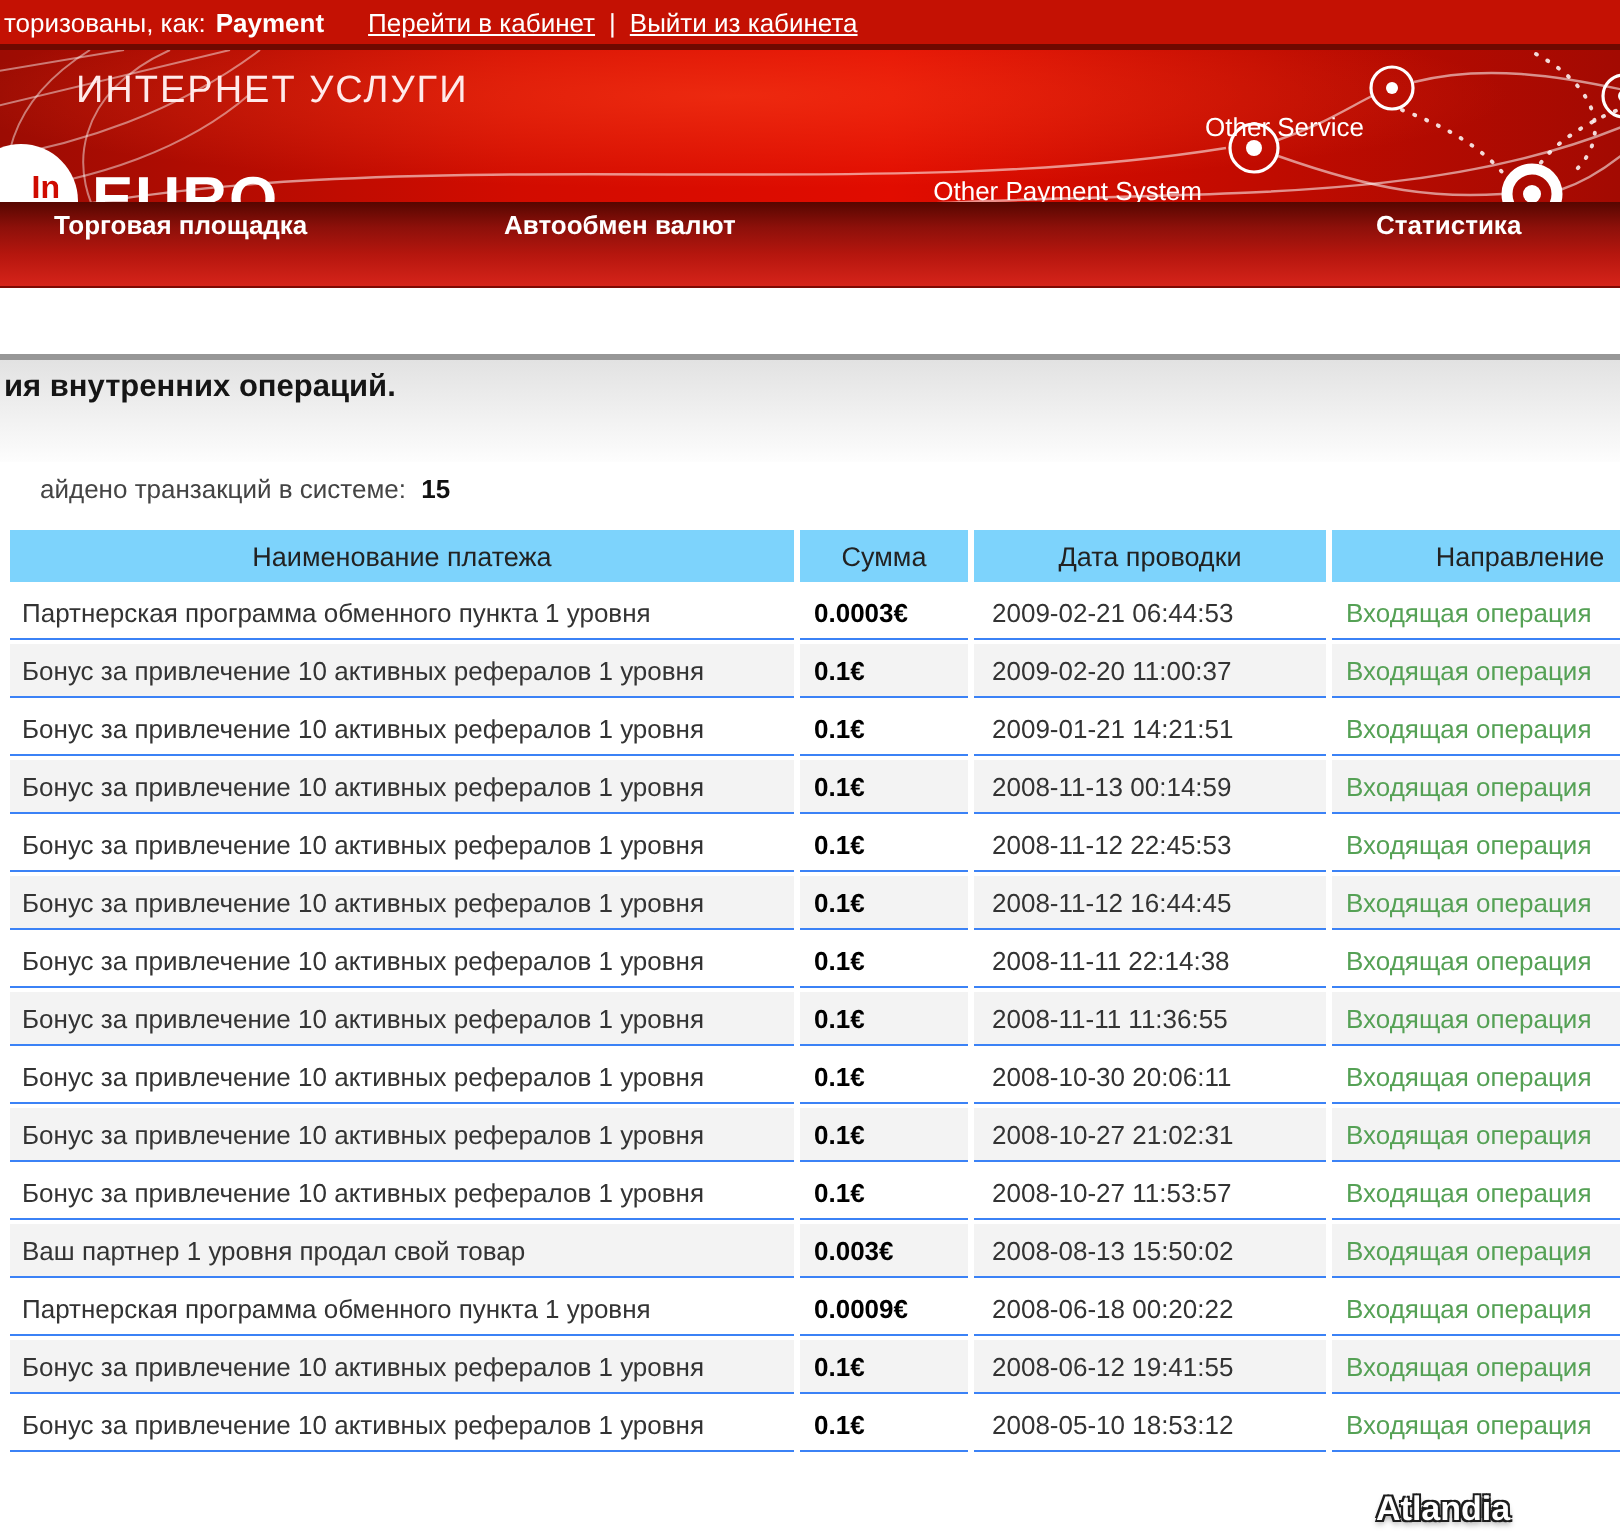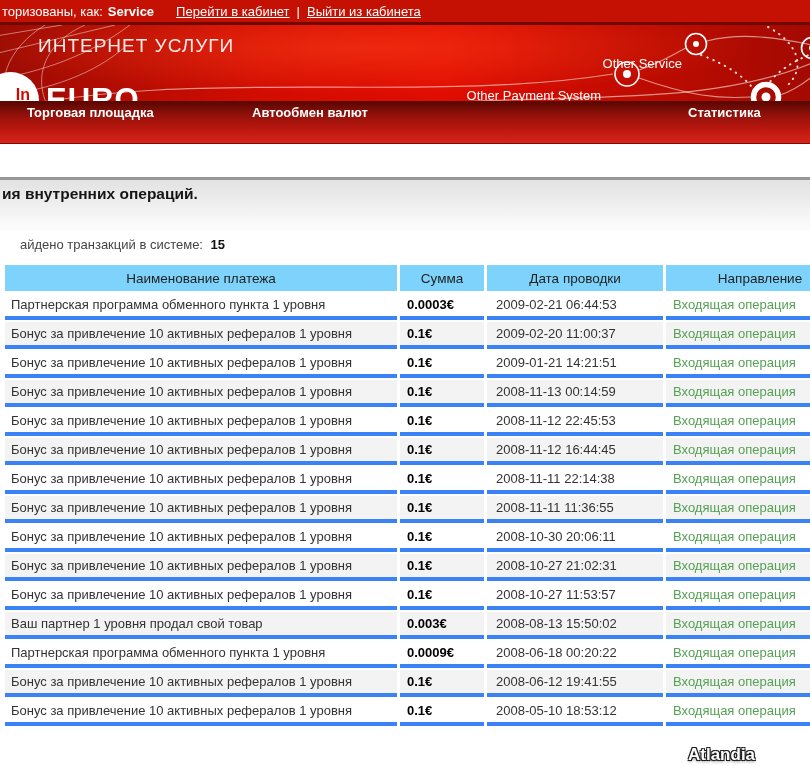--- a/index.html
+++ b/index.html
@@ -51,40 +51,40 @@
   .page-title { font-size:15.5px; font-weight:bold; color:#151515; }
   .found-line { margin-top:6px; padding-left:20px; font-size:13px; color:#444; height:16px; }
   .found-line b { color:#111; margin-left:4px; }
 
   
   table.tx { margin-left:2px; margin-top:12px; width:844px; table-layout:fixed;
     border-collapse:separate; border-spacing:3px 0; }
   .tx th { height:26px; background:#7dd3fc; font-weight:normal; font-size:13.5px;
     color:#222; }
   .tx td { height:29px; font-size:13px; border-top:2px solid #fff;
-    border-bottom:4px solid #3b82f6; overflow:hidden; white-space:nowrap; }
+    border-bottom:1px solid #3b82f6; overflow:hidden; white-space:nowrap; }
   .tx tr.alt td { background:#f3f3f3; }
   .tx td.col-name { padding-left:6px; color:#333; }
   .tx td.col-amount { padding-left:7px; font-weight:bold; color:#000; }
   .tx td.col-date { padding-left:9px; color:#333; }
   .tx td.col-direction { padding-left:7px; color:#55a155; }
 
   .watermark { position:absolute; left:688px; top:745px; font-size:17px; font-weight:bold;
     color:#fff; letter-spacing:0;
     text-shadow:-1px -1px 0 #1d1d1d, 1px -1px 0 #1d1d1d, -1px 1px 0 #1d1d1d,
       1px 1px 0 #1d1d1d, 0 2px 3px rgba(0,0,0,.45); }
 </style>
 </head>
 <body>
 
 <div class="page">
 
   <div class="topbar">
     <span>торизованы, как:</span>
-    <span class="user">Service</span>
+    <span class="user">Payment</span>
     <a class="lnk1">Перейти в кабинет</a>
     <span class="sep">|</span>
     <a>Выйти из кабинета</a>
   </div>
   <div class="top-divider"></div>
 
   <div class="banner">
     <svg width="810" height="93" viewBox="0 0 810 93">
       <g stroke="rgba(255,255,255,0.45)" stroke-width="1" fill="none">
         <path d="M 10,93 C -5,60 5,25 45,0"></path>

